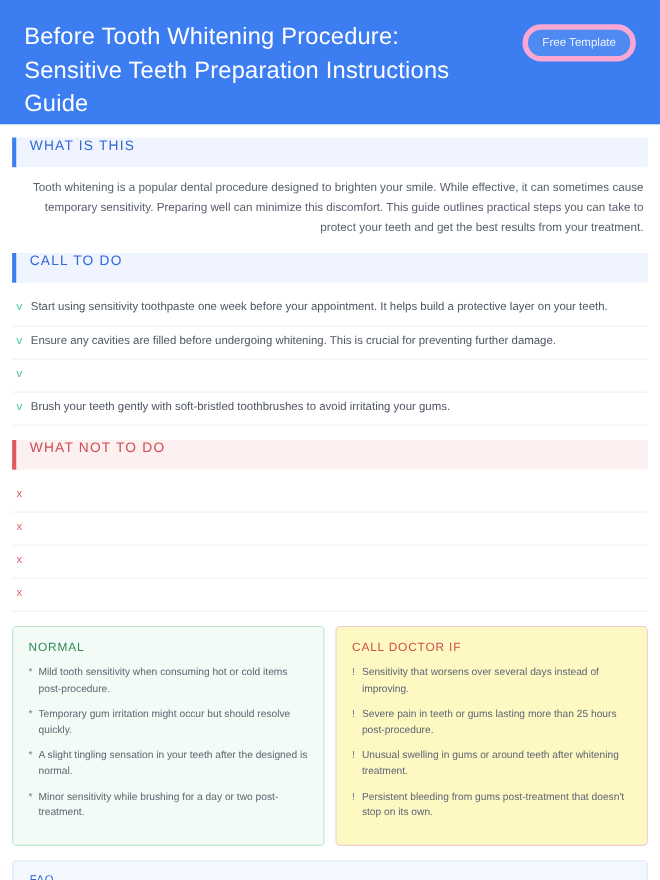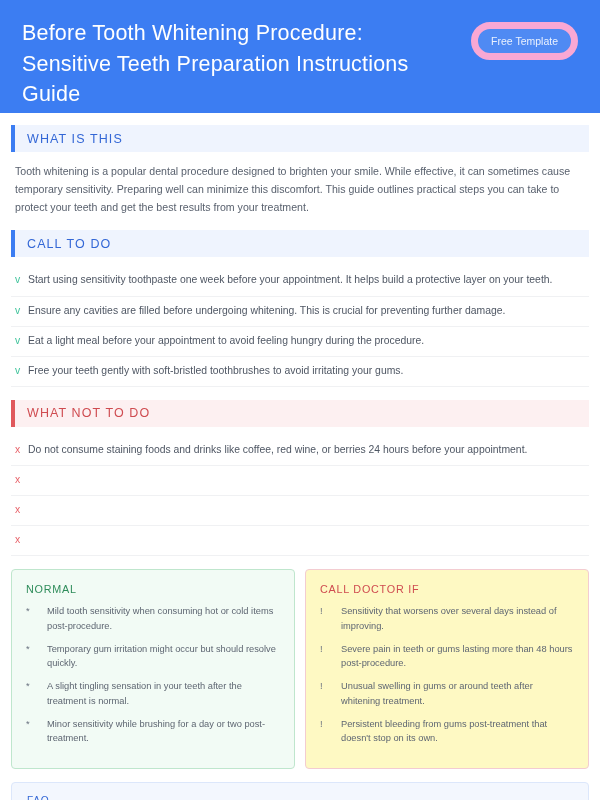--- a/index.html
+++ b/index.html
@@ -26,60 +26,61 @@
     color:#ffffff;
     font-size:21.5px;
     line-height:1.42;
     font-weight:400;
     letter-spacing:.2px;
     max-width:450px;
   }
   .badge {
     flex:0 0 auto;
     margin-top:4px;
-    border:7px solid #f9a8d4;
+    border:5px solid #f9a8d4;
     color:#eaf1fe;
     font-size:10.5px;
     padding:6px 13px;
     border-radius:20px;
     background:rgba(255,255,255,0.10);
     white-space:nowrap;
   }
 
   
   .content { flex:1 1 auto; padding:12px 11px 0 11px; }
 
   .sec-head {
     display:flex;
     align-items:center;
     height:27px;
     margin-bottom:9px;
   }
   .sec-head .bar { width:4px; align-self:stretch; flex:0 0 4px; }
   .sec-head .bg {
     flex:1 1 auto; align-self:stretch;
-    display:flex; align-items:center;
+    display:flex; 
     padding-left:12px;
   }
   .sec-head .txt { font-size:12.5px; letter-spacing:1.1px; }
 
   .sec-blue .bar { background:#3c7df2; }
   .sec-blue .bg  { background:#eff4fe; }
   .sec-blue .txt { color:#3367d6; }
 
   .sec-red .bar { background:#e0585c; }
   .sec-red .bg  { background:#fdf0f1; }
   .sec-red .txt { color:#cf4b50; }
 
   .intro {
     font-size:10.6px;
     line-height:1.68;
     color:#59616e;
     padding:2px 4px 0 4px;
     margin-bottom:14px;
+    text-align:right;
   }
 
   .list { margin-bottom:13px; }
   .row {
     display:flex;
     align-items:flex-start;
     font-size:10.4px;
     line-height:1.55;
     color:#4e5663;
     padding:6px 4px 7px 4px;
@@ -110,21 +111,21 @@
   .card-item {
     display:flex;
     font-size:9.3px;
     line-height:1.58;
     color:#5e6672;
     margin-bottom:8px;
   }
   .card-item .mk { flex:0 0 9px; }
   .card-green .card-item .mk { color:#6a7280; }
   .card-red   .card-item .mk { color:#6a7280; }
-  .card-item .tx { flex:1 1 auto;margin-left:12px; }
+  .card-item .tx { flex:1 1 auto; }
 
   
   .faq {
     background:#f3f7fe;
     border:1px solid #dce7fb;
     border-radius:4px;
     padding:12px 15px 14px 15px;
     min-height:74px;
   }
   .faq-title { font-size:10.2px; color:#3367d6; letter-spacing:.6px; margin-bottom:8px; }
@@ -159,38 +160,36 @@
       <div class="row ok">
         <span class="mk">v</span>
         <span class="tx">Start using sensitivity toothpaste one week before your appointment. It helps build a protective layer on your teeth.</span>
       </div>
       <div class="row ok">
         <span class="mk">v</span>
         <span class="tx">Ensure any cavities are filled before undergoing whitening. This is crucial for preventing further damage.</span>
       </div>
       <div class="row ok">
         <span class="mk">v</span>
-        <span class="tx">Eat a light meal before your appointment to avoid feeling hungry during the procedure.</span>
-      </div>
-      <div class="row ok">
-        <span class="mk">v</span>
-        <span class="tx">Free your teeth gently with soft-bristled toothbrushes to avoid irritating your gums.</span>
+      </div>
+      <div class="row ok">
+        <span class="mk">v</span>
+        <span class="tx">Brush your teeth gently with soft-bristled toothbrushes to avoid irritating your gums.</span>
       </div>
     </div>
 
     <div class="sec-head sec-red">
       <div class="bar"></div>
       <div class="bg">
         <span class="txt">WHAT NOT TO DO</span>
       </div>
     </div>
     <div class="list">
       <div class="row no">
         <span class="mk">x</span>
-        <span class="tx">Do not consume staining foods and drinks like coffee, red wine, or berries 24 hours before your appointment.</span>
       </div>
       <div class="row no">
         <span class="mk">x</span>
       </div>
       <div class="row no">
         <span class="mk">x</span>
       </div>
       <div class="row no">
         <span class="mk">x</span>
       </div>
@@ -203,37 +202,37 @@
         <div class="card-item">
           <span class="mk">*</span>
           <span class="tx">Mild tooth sensitivity when consuming hot or cold items post-procedure.</span>
         </div>
         <div class="card-item">
           <span class="mk">*</span>
           <span class="tx">Temporary gum irritation might occur but should resolve quickly.</span>
         </div>
         <div class="card-item">
           <span class="mk">*</span>
-          <span class="tx">A slight tingling sensation in your teeth after the treatment is normal.</span>
+          <span class="tx">A slight tingling sensation in your teeth after the designed is normal.</span>
         </div>
         <div class="card-item">
           <span class="mk">*</span>
           <span class="tx">Minor sensitivity while brushing for a day or two post-treatment.</span>
         </div>
       </div>
 
       <div class="card card-red">
         <div class="card-title">CALL DOCTOR IF</div>
         <div class="card-item">
           <span class="mk">!</span>
           <span class="tx">Sensitivity that worsens over several days instead of improving.</span>
         </div>
         <div class="card-item">
           <span class="mk">!</span>
-          <span class="tx">Severe pain in teeth or gums lasting more than 48 hours post-procedure.</span>
+          <span class="tx">Severe pain in teeth or gums lasting more than 25 hours post-procedure.</span>
         </div>
         <div class="card-item">
           <span class="mk">!</span>
           <span class="tx">Unusual swelling in gums or around teeth after whitening treatment.</span>
         </div>
         <div class="card-item">
           <span class="mk">!</span>
           <span class="tx">Persistent bleeding from gums post-treatment that doesn't stop on its own.</span>
         </div>
       </div>

